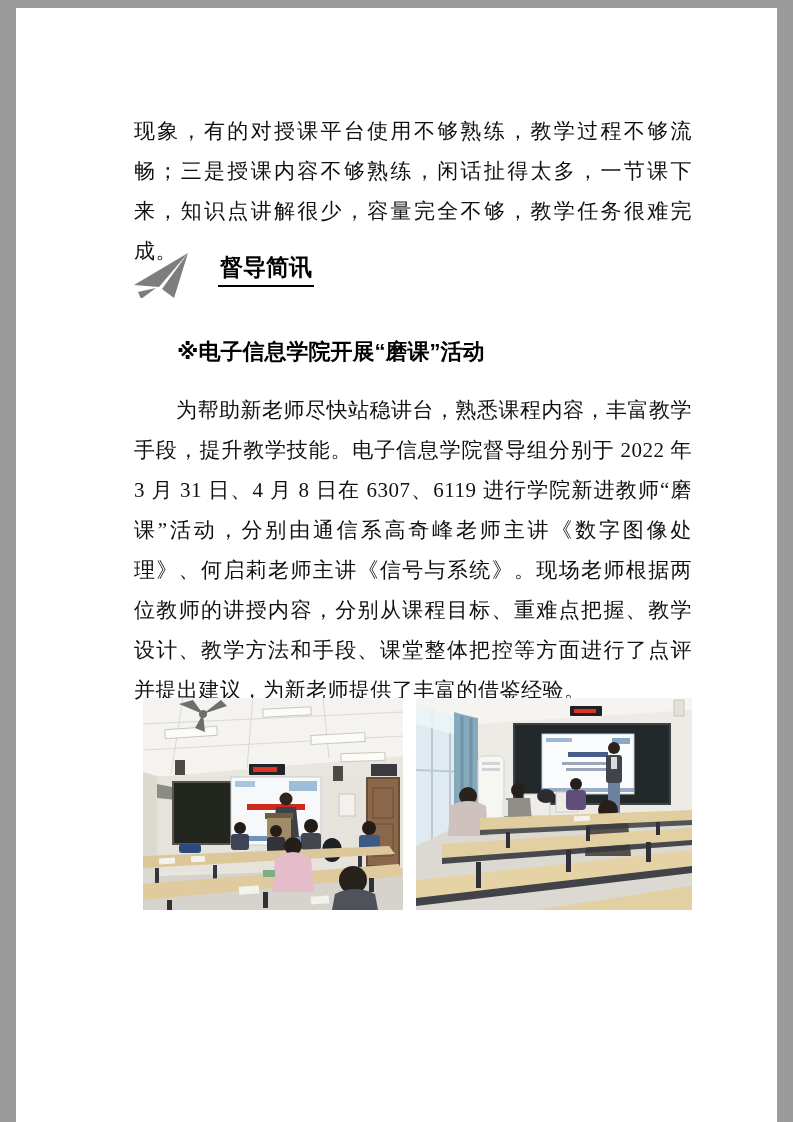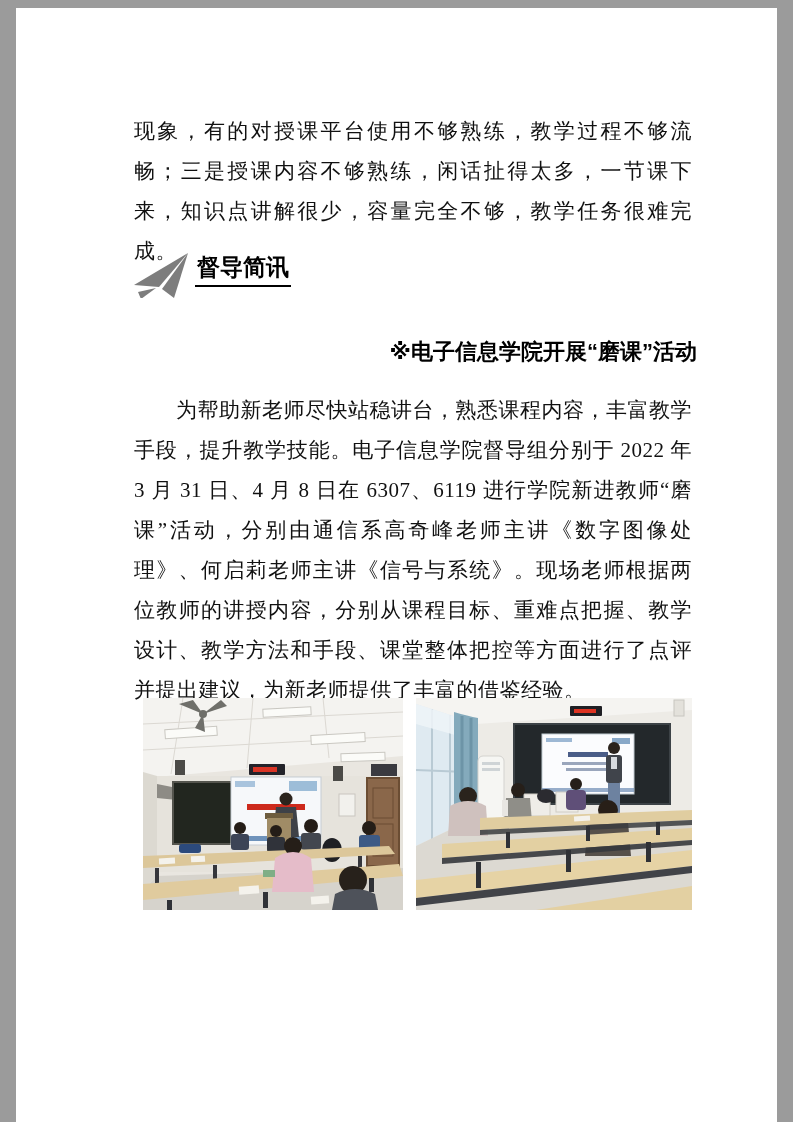--- a/index.html
+++ b/index.html
@@ -18,36 +18,35 @@
     text-align:justify;
     letter-spacing:0.5px;
   }
   .para.indent { text-indent:2em; }
   #para-top   { top:82px; }
   #para-a1    { top:361px; }
   #para-a2    { top:956px; }
 
   .section-header {
     position:absolute; left:116px; top:244px;
-    display:flex; align-items:flex-start; gap:5px;
+    display:flex; align-items:flex-start; gap:28px;
   }
   .plane-wrap { width:58px; height:46px; display:block; }
   .section-title {
     font-family:"Liberation Sans","DejaVu Sans",sans-serif;
     font-weight:700; font-size:23px; line-height:1.15;
     color:#000;
     border-bottom:2px solid #000;
     padding:2px 2px 5px 2px;
   }
   .heading {
     position:absolute; left:161px; width:520px;
     font-family:"Liberation Sans","DejaVu Sans",sans-serif;
     font-weight:700; font-size:22px; line-height:1.2;
     color:#000;
-    text-align:right;
   }
   #heading-a1 { top:309px; }
   #heading-a2 { top:925px; }
 
   .photos {
     position:absolute; left:127px; top:690px;
     display:flex; gap:13px;
   }
   .photos figure { margin:0; }
   svg.photo { display:block; }

